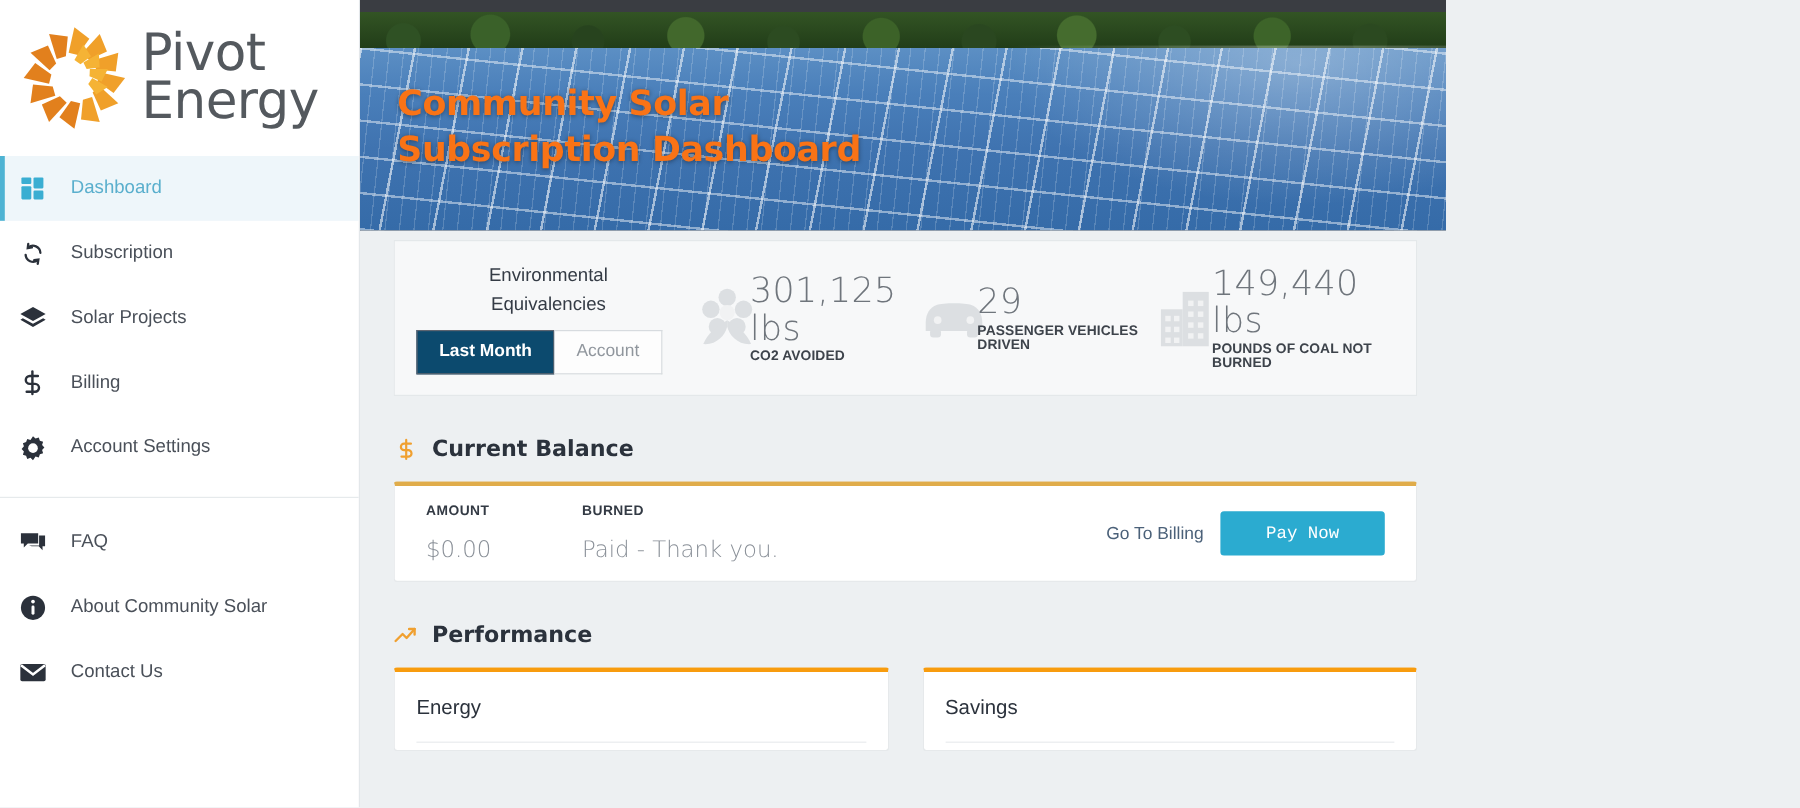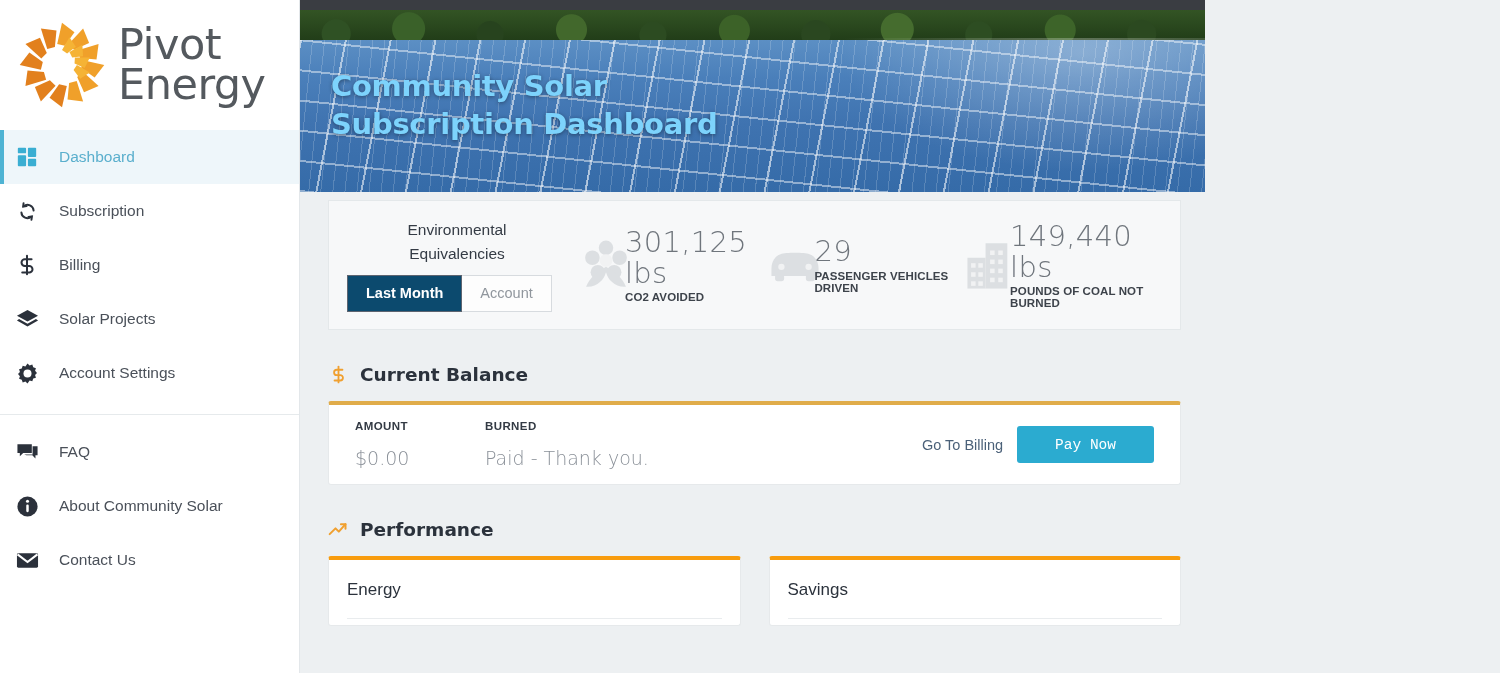--- a/index.html
+++ b/index.html
@@ -165,21 +165,21 @@
   .hero-glare {
     position: absolute;
     left: 55%; right: 0; top: 38px; bottom: 0;
     background: radial-gradient(ellipse at 70% 10%, rgba(255,255,255,0.30), rgba(255,255,255,0) 60%);
     pointer-events: none;
   }
   .hero-title {
     position: absolute;
     left: 31px;
     top: 68px;
-    color: #7dd3fc;
+    color: #f97316;
     font-size: 29px;
     font-weight: bold;
     line-height: 1.3;
     text-shadow: 0 1px 4px rgba(0,0,0,0.42);
     font-family: "DejaVu Sans", sans-serif;
     letter-spacing: -0.3px;
   }
   .hero-title .l2 { display: block; }
 
   
@@ -432,36 +432,36 @@
             <path d="M5 13a7 7 0 0 0 11.5 5"></path>
             <path d="M7.5 2.5L7 6.5l4-0.6"></path>
             <path d="M16.5 21.5l0.6-4-4 0.6"></path>
           </svg>
         </span>
         <span class="nav-label">Subscription</span>
       </div>
 
       <div class="nav-item">
         <span class="nav-icon">
+          <svg viewBox="0 0 24 24" width="23" height="23" fill="#2b313b">
+            <path d="M12 2 L23 8 L12 14 L1 8 Z"></path>
+            <path d="M12 16.4 L3.2 11.6 L1 13 L12 19.2 L23 13 L20.8 11.6 Z"></path>
+          </svg>
+        </span>
+        <span class="nav-label">Solar Projects</span>
+      </div>
+
+      <div class="nav-item">
+        <span class="nav-icon">
           <svg viewBox="0 0 24 24" width="22" height="22" fill="none" stroke="#2b313b" stroke-width="2.2" stroke-linecap="round">
             <path d="M12 1.8 V22.2"></path>
             <path d="M17 5.8 H9.6 a3.6 3.6 0 0 0 0 7.2 h4.8 a3.6 3.6 0 0 1 0 7.2 H6.8"></path>
           </svg>
         </span>
         <span class="nav-label">Billing</span>
-      </div>
-
-      <div class="nav-item">
-        <span class="nav-icon">
-          <svg viewBox="0 0 24 24" width="23" height="23" fill="#2b313b">
-            <path d="M12 2 L23 8 L12 14 L1 8 Z"></path>
-            <path d="M12 16.4 L3.2 11.6 L1 13 L12 19.2 L23 13 L20.8 11.6 Z"></path>
-          </svg>
-        </span>
-        <span class="nav-label">Solar Projects</span>
       </div>
 
       <div class="nav-item">
         <span class="nav-icon">
           <svg viewBox="0 0 24 24" width="23" height="23" fill="#2b313b">
             <path d="M12 1.6l2.2 2.0 2.8-0.9 1.0 2.8 2.8 0.9-0.9 2.8 2.0 2.2-2.0 2.2 0.9 2.8-2.8 0.9-1.0 2.8-2.8-0.9L12 22.4l-2.2-2.0-2.8 0.9-1.0-2.8-2.8-0.9 0.9-2.8-2.0-2.2 2.0-2.2-0.9-2.8 2.8-0.9 1.0-2.8 2.8 0.9z"></path>
             <circle cx="12" cy="12" r="4.2" fill="#fff"></circle>
           </svg>
         </span>
         <span class="nav-label">Account Settings</span>

